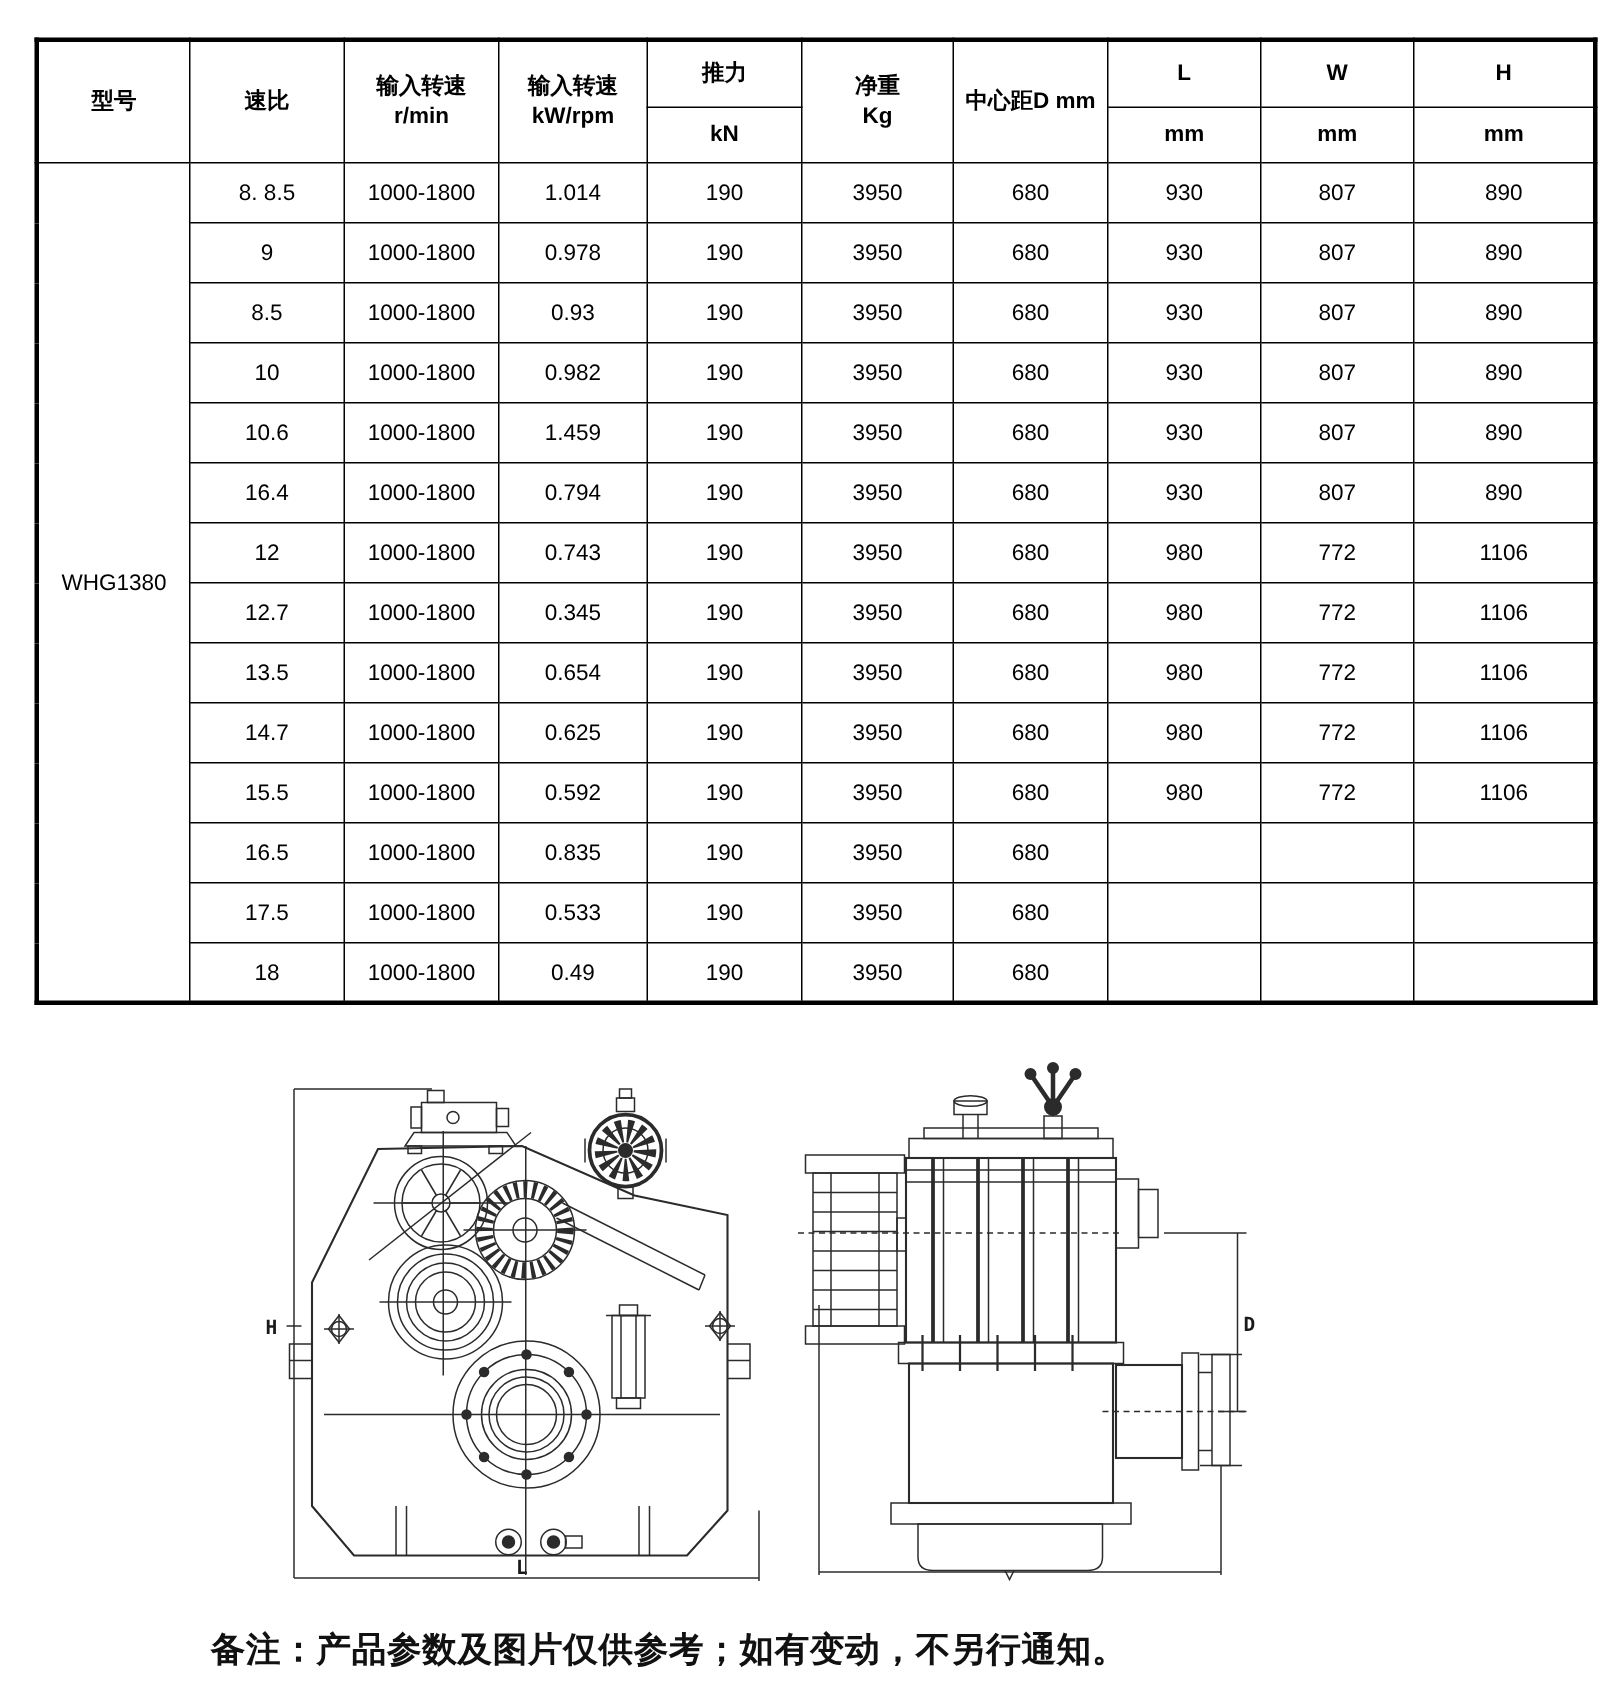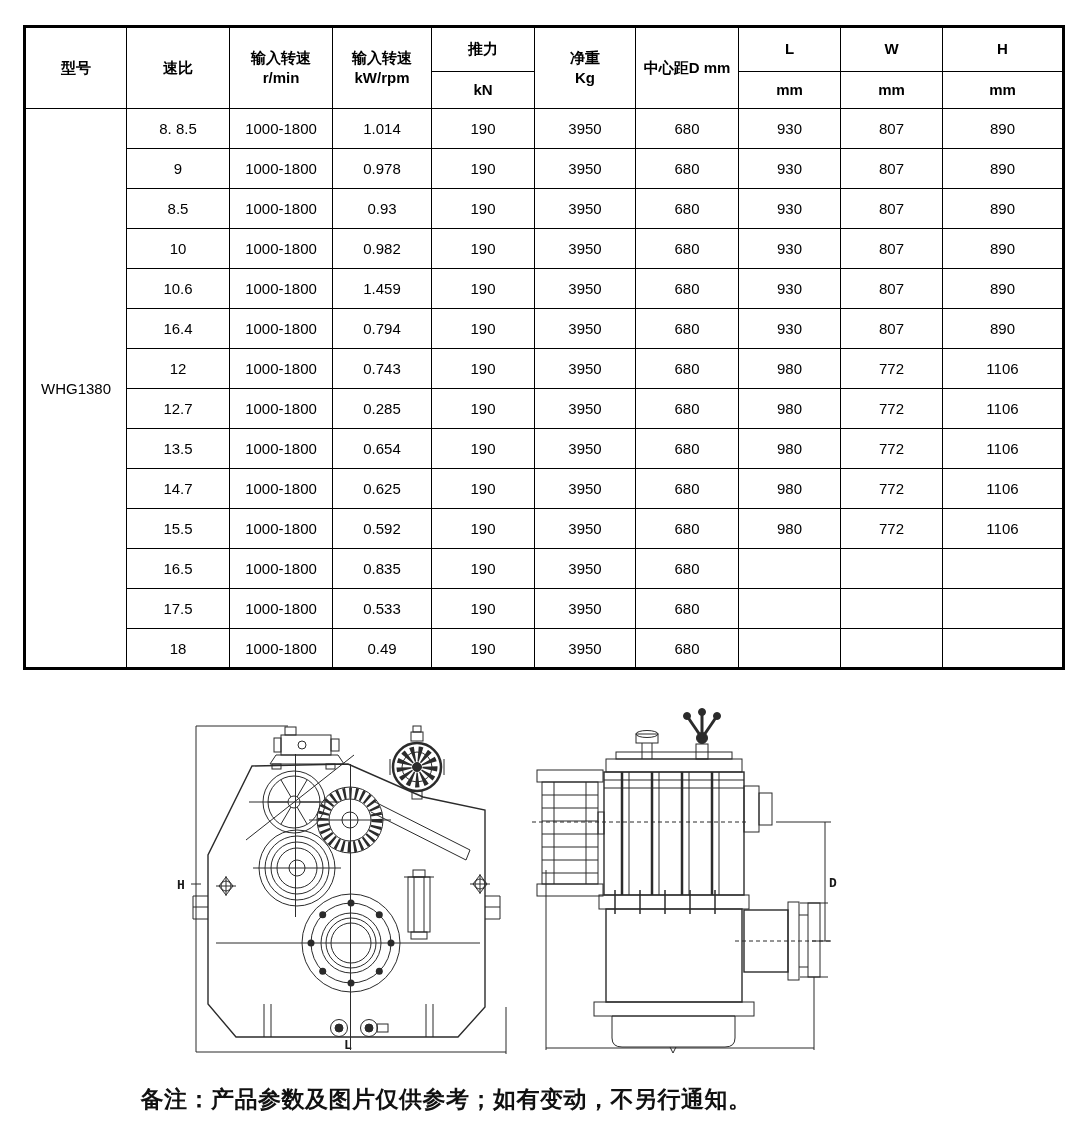--- a/index.html
+++ b/index.html
@@ -143,21 +143,21 @@
         <td>190</td>
         <td>3950</td>
         <td>680</td>
         <td>980</td>
         <td>772</td>
         <td>1106</td>
       </tr>
       <tr>
         <td>12.7</td>
         <td>1000-1800</td>
-        <td>0.285</td>
+        <td>0.345</td>
         <td>190</td>
         <td>3950</td>
         <td>680</td>
         <td>980</td>
         <td>772</td>
         <td>1106</td>
       </tr>
       <tr>
         <td>13.5</td>
         <td>1000-1800</td>

